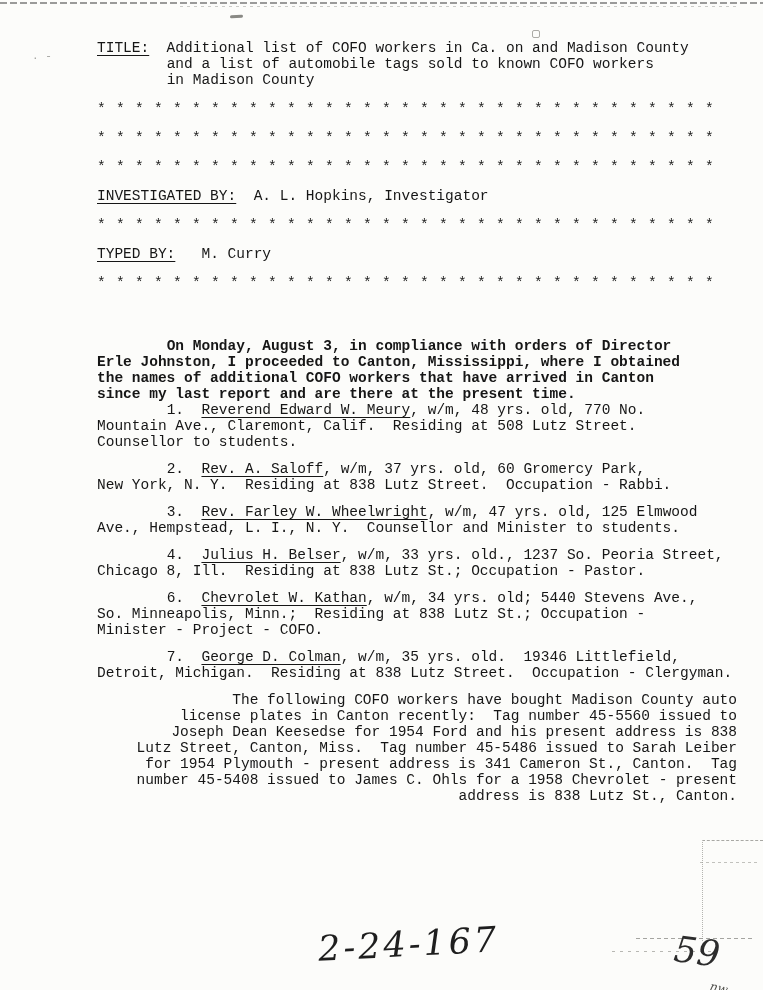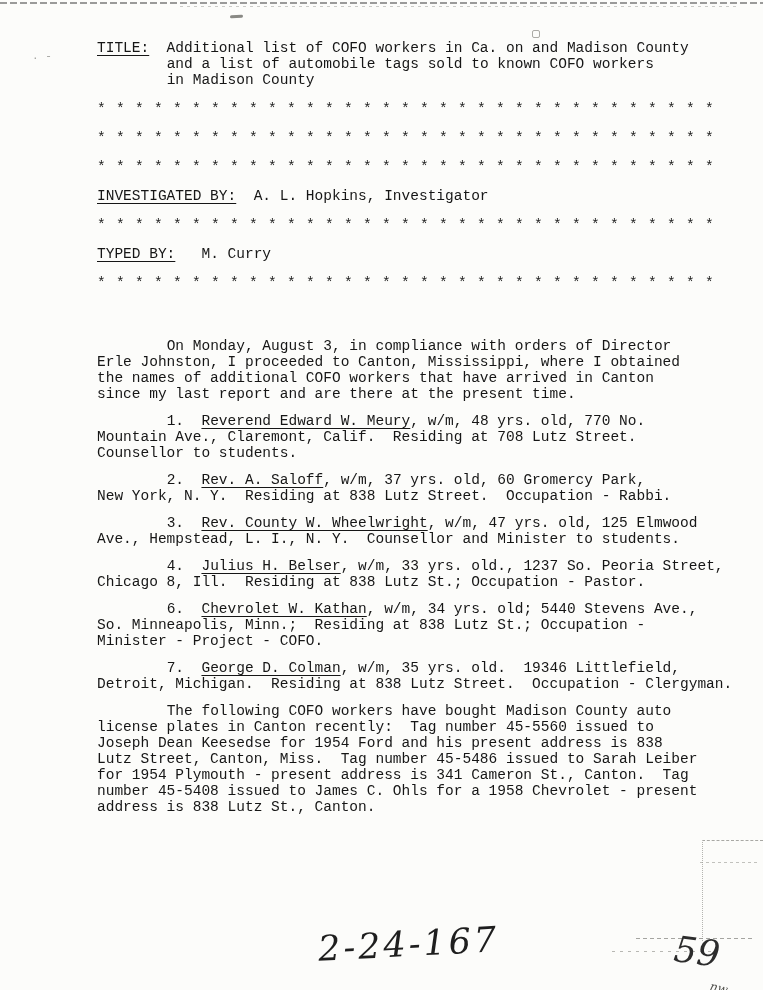--- a/index.html
+++ b/index.html
@@ -18,23 +18,23 @@
   }
   .para{
     margin:0;
     white-space:pre-wrap;
     width:640px;
     word-break:normal;
   }
   .hdr{margin-bottom:13px;}
   .sep{margin-bottom:13px;letter-spacing:0.8px;color:#1b1b1b;}
   .u{text-decoration:underline;text-underline-offset:2.5px;text-decoration-thickness:1.4px;}
-  .intro{margin-top:47px;margin-bottom:11px;}
+  .intro{margin-top:47px;font-weight:bold;}
   .item{margin-bottom:11px;}
-  .closing{margin-bottom:16px;}
+  .closing{margin-bottom:16px;text-align:right;}
   
   .top-edge{
     position:absolute;top:2px;left:0;width:100%;height:2px;
     background:repeating-linear-gradient(90deg,#4a4a4a 0 7px,transparent 7px 10px);
     opacity:.55;
   }
   .top-edge2{
     position:absolute;top:6px;left:180px;width:560px;height:1px;
     background:repeating-linear-gradient(90deg,#9a9a96 0 3px,transparent 3px 7px);
     opacity:.5;
@@ -107,27 +107,27 @@
   <p class="para hdr"><span class="u">TYPED BY:</span><span>   M. Curry</span></p>
 
   <p class="para sep">* * * * * * * * * * * * * * * * * * * * * * * * * * * * * * * * *</p>
 
   <p class="para intro">        On Monday, August 3, in compliance with orders of Director
 Erle Johnston, I proceeded to Canton, Mississippi, where I obtained
 the names of additional COFO workers that have arrived in Canton
 since my last report and are there at the present time.</p>
 
   <p class="para item"><span>        1.  </span><span class="u">Reverend Edward W. Meury</span><span>, w/m, 48 yrs. old, 770 No.
-Mountain Ave., Claremont, Calif.  Residing at 708 Lutz Street.
+Mountain Ave., Claremont, Calif.  Residing at 508 Lutz Street.
 Counsellor to students.</span></p>
 
   <p class="para item"><span>        2.  </span><span class="u">Rev. A. Saloff</span><span>, w/m, 37 yrs. old, 60 Gromercy Park,
 New York, N. Y.  Residing at 838 Lutz Street.  Occupation - Rabbi.</span></p>
 
-  <p class="para item"><span>        3.  </span><span class="u">Rev. County W. Wheelwright</span><span>, w/m, 47 yrs. old, 125 Elmwood
+  <p class="para item"><span>        3.  </span><span class="u">Rev. Farley W. Wheelwright</span><span>, w/m, 47 yrs. old, 125 Elmwood
 Ave., Hempstead, L. I., N. Y.  Counsellor and Minister to students.</span></p>
 
   <p class="para item"><span>        4.  </span><span class="u">Julius H. Belser</span><span>, w/m, 33 yrs. old., 1237 So. Peoria Street,
 Chicago 8, Ill.  Residing at 838 Lutz St.; Occupation - Pastor.</span></p>
 
 
   <p class="para item"><span>        6.  </span><span class="u">Chevrolet W. Kathan</span><span>, w/m, 34 yrs. old; 5440 Stevens Ave.,
 So. Minneapolis, Minn.;  Residing at 838 Lutz St.; Occupation -
 Minister - Project - COFO.</span></p>
 

